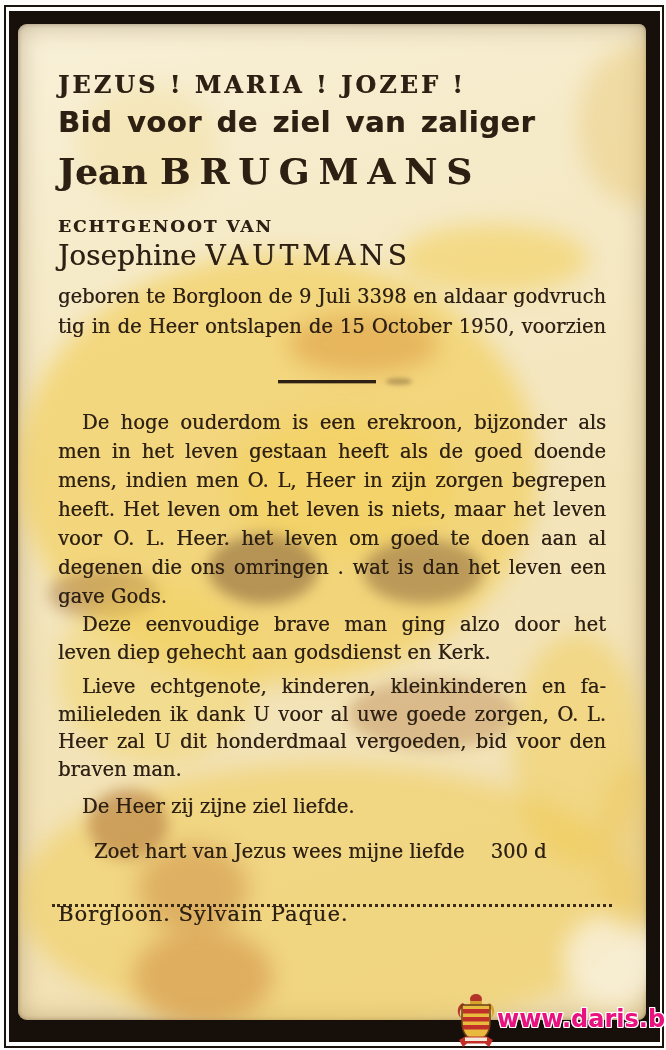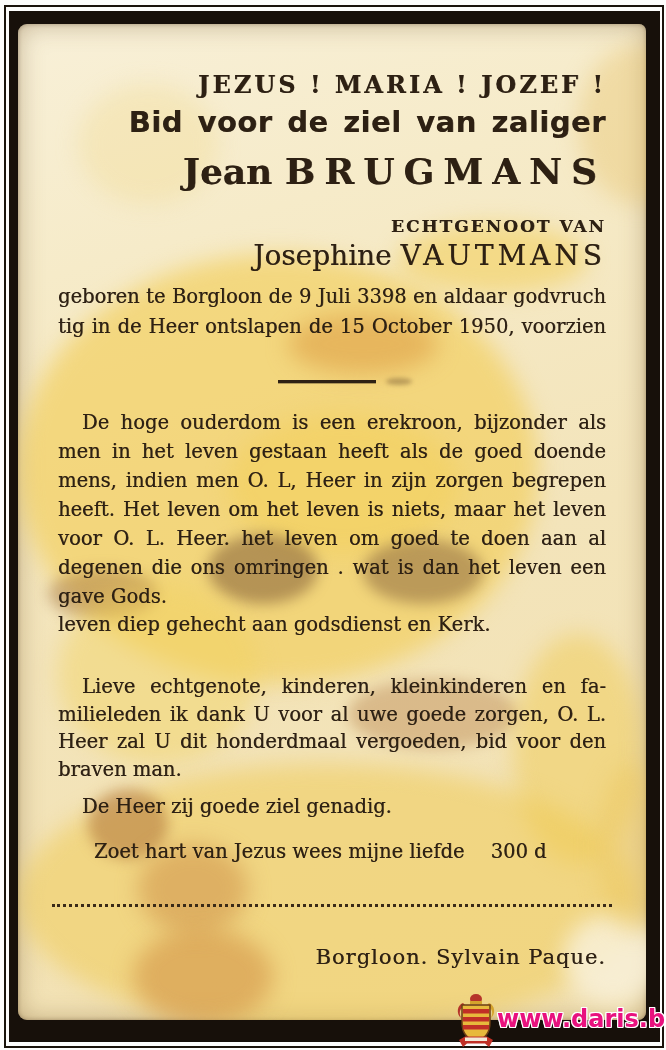--- a/index.html
+++ b/index.html
@@ -8,21 +8,21 @@
   .outer-line{position:absolute;left:4px;top:5px;right:2px;bottom:2px;border:2px solid #1a130b;}
   .frame{position:absolute;left:9px;top:11px;right:6px;bottom:8px;background:#17100a;}
   .paper{position:absolute;left:18px;top:24px;width:628px;height:996px;overflow:hidden;
          border-radius:9px 7px 8px 9px;
          background:linear-gradient(163deg,#f8f0d8 0%,#f6ebc9 22%,#f3e4ba 55%,#f2e1b2 100%);
          box-shadow:inset 0 0 26px rgba(110,80,38,.38), inset 0 0 4px rgba(70,50,25,.4);}
   .stain{position:absolute;border-radius:50%;filter:blur(11px);pointer-events:none;}
   .smudge{position:absolute;border-radius:50%;filter:blur(7px);pointer-events:none;}
   .blk{position:absolute;left:40px;width:548px;color:#2d2013;
        text-shadow:0.4px 0.3px 0.6px rgba(45,32,18,.65);}
-  .center{text-align:right;}
+  .center{text-align:left;}
   .ln{text-align:justify;text-align-last:justify;}
   .ln.last{text-align-last:left;}
   .ind{text-indent:24px;}
   .invocation{font:700 24px/30px "DejaVu Serif",serif;letter-spacing:3px;}
   .plea{font:700 29px/36px "DejaVu Sans",sans-serif;letter-spacing:.5px;word-spacing:4px;}
   .nameline{font:700 36px/50px "DejaVu Serif",serif;}
   .surname{letter-spacing:9px;}
   .relation{font:700 17px/22px "DejaVu Serif",serif;letter-spacing:2px;}
   .spouseline{font:400 28px/36px "DejaVu Serif",serif;}
   .spouse-last{letter-spacing:4px;}
@@ -97,40 +97,41 @@
       <div class="ln ind">De hoge ouderdom is een erekroon, bijzonder als</div>
       <div class="ln">men in het leven gestaan heeft als de goed doende</div>
       <div class="ln">mens, indien men O. L, Heer in zijn zorgen begrepen</div>
       <div class="ln">heeft. Het leven om het leven is niets, maar het leven</div>
       <div class="ln">voor O. L. Heer. het leven om goed te doen aan al</div>
       <div class="ln">degenen die ons omringen . wat is dan het leven een</div>
       <div class="ln last">gave Gods.</div>
     </div>
 
     <div class="blk body-t lh28" style="top:587px">
+      <div class="ln ind">Deze eenvoudige brave man ging alzo door het</div>
       <div class="ln last">leven diep gehecht aan godsdienst en Kerk.</div>
     </div>
 
     <div class="blk body-t lh27" style="top:649px">
       <div class="ln ind">Lieve echtgenote, kinderen, kleinkinderen en fa-</div>
       <div class="ln">milieleden ik dank U voor al uwe goede zorgen, O. L.</div>
       <div class="ln">Heer zal U dit honderdmaal vergoeden, bid voor den</div>
       <div class="ln last">braven man.</div>
     </div>
 
-    <div class="blk body-t" style="top:768px;padding-left:24px">De Heer zij goede ziel genadig.</div>
+    <div class="blk body-t" style="top:768px;padding-left:24px">De Heer zij zijne ziel liefde.</div>
 
     <div class="blk body-t" style="top:813px;padding-left:36px">
       <span>Zoet hart van Jezus wees mijne liefde</span>
       <span style="margin-left:20px">300 d</span>
     </div>
 
     <div class="dotted"></div>
 
-    <div class="blk center footer-line" style="top:919px">Borgloon. Sylvain Paque.</div>
+    <div class="blk center footer-line" style="top:876px">Borgloon. Sylvain Paque.</div>
   </div>
 
   <div class="wm-crest">
     <svg width="42" height="58" viewBox="0 0 42 58">
       <path d="M8,12 C2,14 1,23 6,27 C3,20 6,16 11,15 Z" fill="#b5342a"></path>
       <path d="M34,12 C40,14 41,23 36,27 C39,20 36,16 31,15 Z" fill="#d4a32c"></path>
       <ellipse cx="21" cy="8" rx="6" ry="5" fill="#b5342a"></ellipse>
       <path d="M15,10 h12 v3.5 h-12 z" fill="#d4a32c"></path>
       <path d="M7,14 h28 v18 q0,14 -14,19 q-14,-5 -14,-19 z" fill="#e7b93c" stroke="#6b3d14" stroke-width="1.5"></path>
       <rect x="8" y="18" width="26" height="4.5" fill="#c13026"></rect>

